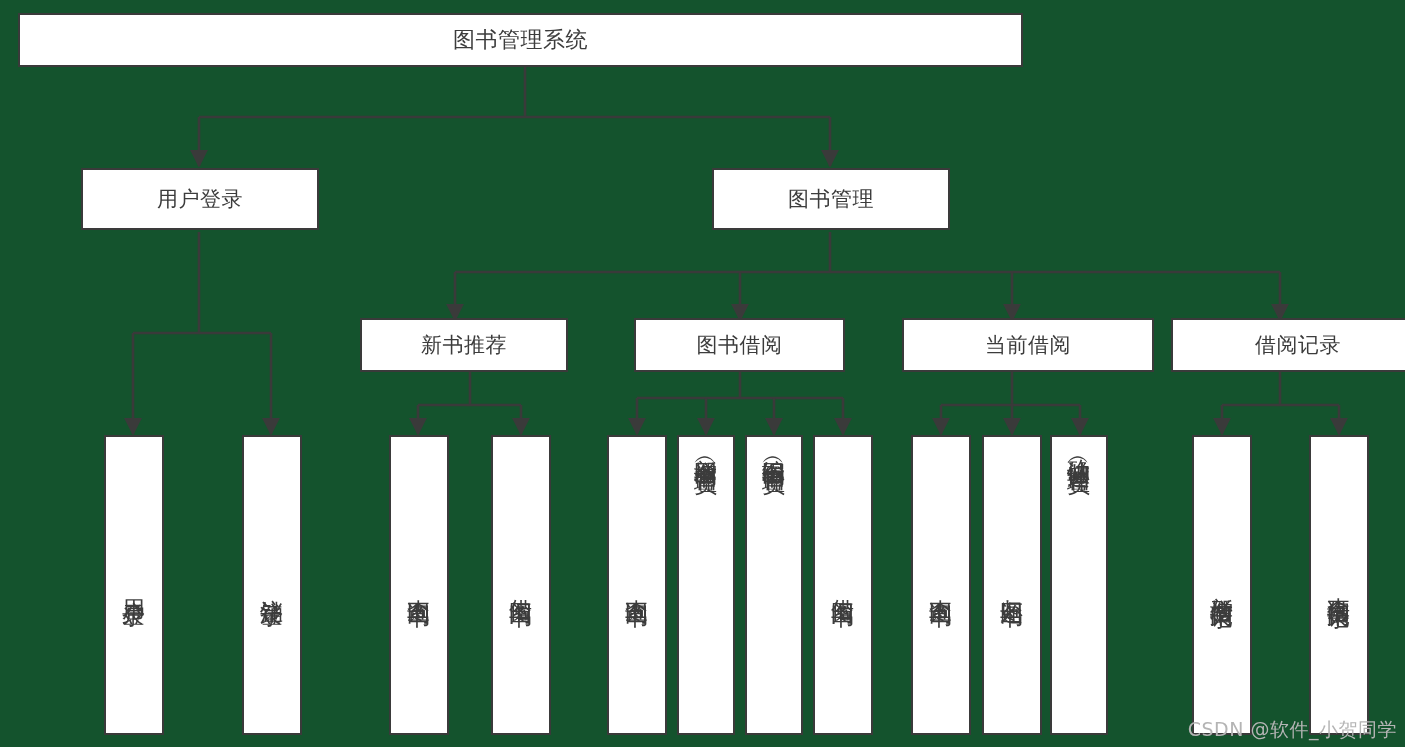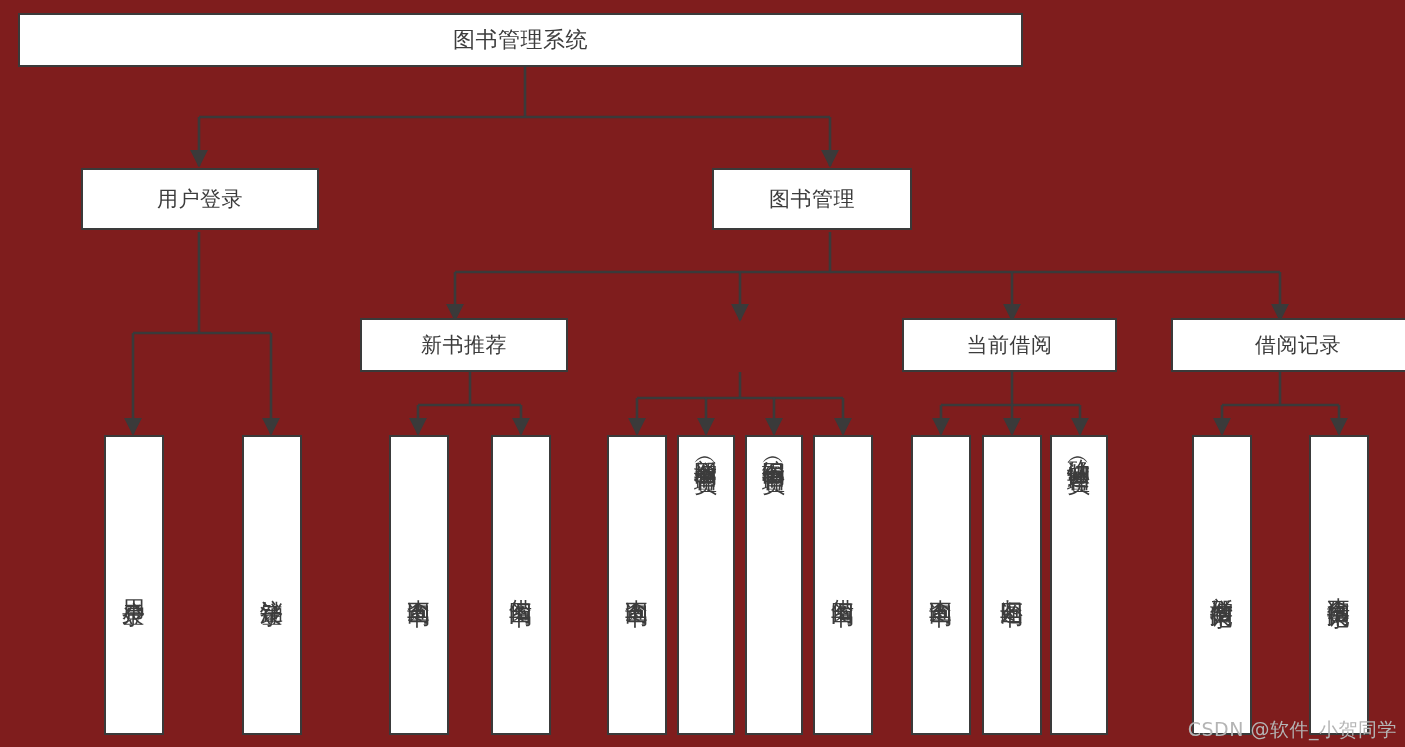--- a/index.html
+++ b/index.html
@@ -7,21 +7,21 @@
     padding: 0;
     background: #ffffff;
   }
   body {
     font-family: "DejaVu Sans", "Liberation Sans", sans-serif;
   }
   #canvas {
     position: relative;
     width: 1405px;
     height: 747px;
-    background: #7f1d1d;
+    background: #14532d;
     overflow: hidden;
   }
   svg.wires {
     position: absolute;
     left: 0;
     top: 0;
     width: 1405px;
     height: 747px;
     pointer-events: none;
   }
@@ -132,28 +132,31 @@
     </g>
   </svg>
 
   <div class="node horiz root" style="left:18px; top:13px; width:1005px; height:54px;">
     <span class="label">图书管理系统</span>
   </div>
 
   <div class="node horiz" style="left:81px; top:168px; width:238px; height:62px;">
     <span class="label">用户登录</span>
   </div>
-  <div class="node horiz" style="left:712px; top:168px; width:200px; height:62px;justify-content:center;">
+  <div class="node horiz" style="left:712px; top:168px; width:238px; height:62px;justify-content:center;">
     <span class="label">图书管理</span>
   </div>
 
   <div class="node horiz" style="left:360px; top:318px; width:208px; height:54px;">
     <span class="label">新书推荐</span>
   </div>
-  <div class="node horiz" style="left:902px; top:318px; width:215px; height:54px;">
+  <div class="node horiz" style="left:634px; top:318px; width:211px; height:54px;">
+    <span class="label">图书借阅</span>
+  </div>
+  <div class="node horiz" style="left:902px; top:318px; width:252px; height:54px;">
     <span class="label">当前借阅</span>
   </div>
   <div class="node horiz" style="left:1171px; top:318px; width:254px; height:54px;">
     <span class="label">借阅记录</span>
   </div>
 
   <div class="node vert" style="left:104px; top:435px; width:60px; height:300px;">
     <span class="label">用户登录</span>
   </div>
   <div class="node vert" style="left:242px; top:435px; width:60px; height:300px;">

